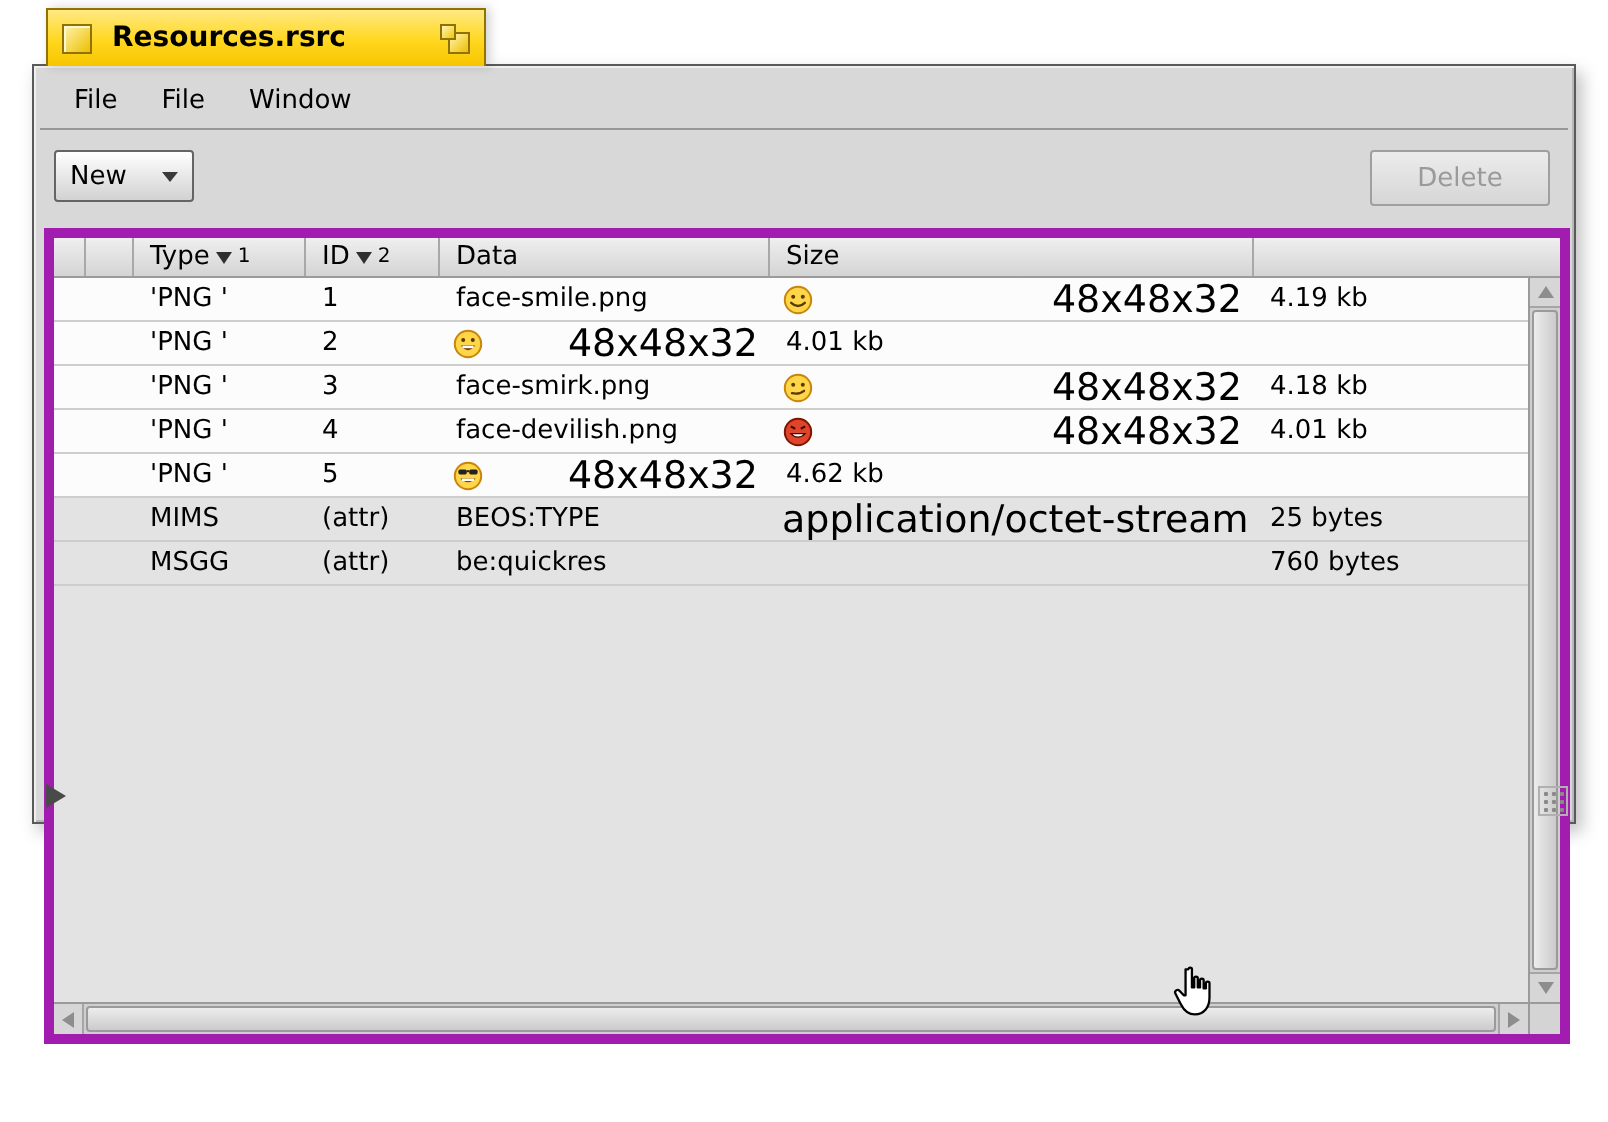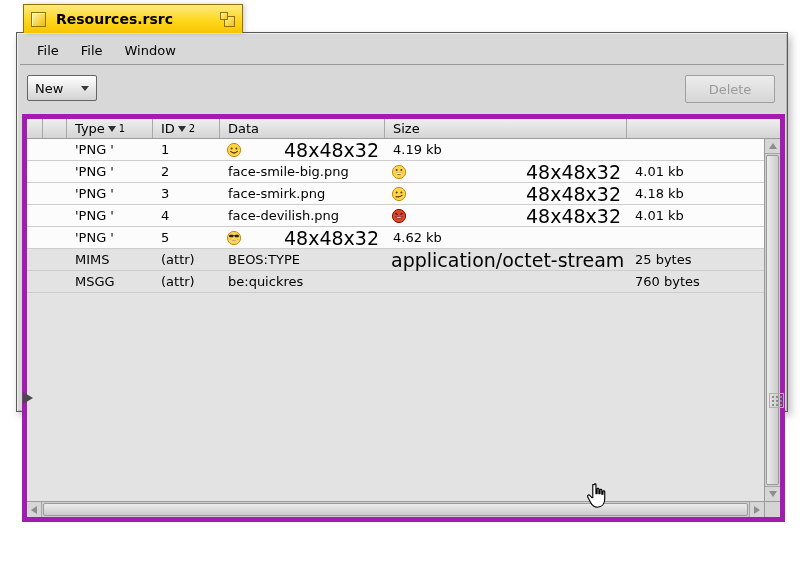--- a/index.html
+++ b/index.html
@@ -231,41 +231,41 @@
       <div class="hcell"></div>
     </div>
 
     <div class="lbody">
 
       <div class="row white grid-cols">
         <div class="cell"></div>
         <div class="cell"></div>
         <div class="cell">'PNG '</div>
         <div class="cell">1</div>
+        <div class="cell">face-smile.png</div>
         <div class="cell-data">
           <span class="ricon">
             <svg viewBox="0 0 16 16">
                 <circle cx="8" cy="8" r="6.6" fill="#ffd54a" stroke="#c8860a"></circle>
                 <circle cx="5.6" cy="6.4" r="1" fill="#5a3a00"></circle>
                 <circle cx="10.4" cy="6.4" r="1" fill="#5a3a00"></circle>
                 <path d="M4.6 9.4 Q8 12.6 11.4 9.4" fill="none" stroke="#5a3a00" stroke-width="1.2" stroke-linecap="round"></path>
               </svg>
           </span>
           <span>48x48x32</span>
         </div>
         <div class="cell">4.19 kb</div>
         <div class="cell"></div>
       </div>
 
       <div class="row white grid-cols">
         <div class="cell"></div>
         <div class="cell"></div>
         <div class="cell">'PNG '</div>
         <div class="cell">2</div>
-        <div class="cell">face-smile-big.png</div>
         <div class="cell-data">
           <span class="ricon">
             <svg viewBox="0 0 16 16">
                 <circle cx="8" cy="8" r="6.6" fill="#ffd54a" stroke="#c8860a"></circle>
                 <circle cx="5.6" cy="6" r="1" fill="#5a3a00"></circle>
                 <circle cx="10.4" cy="6" r="1" fill="#5a3a00"></circle>
                 <path d="M4.4 8.8 Q8 13.4 11.6 8.8 Z" fill="#7a3b00"></path>
                 <rect x="5.2" y="8.9" width="5.6" height="1.2" fill="#ffffff"></rect>
               </svg>
           </span>

